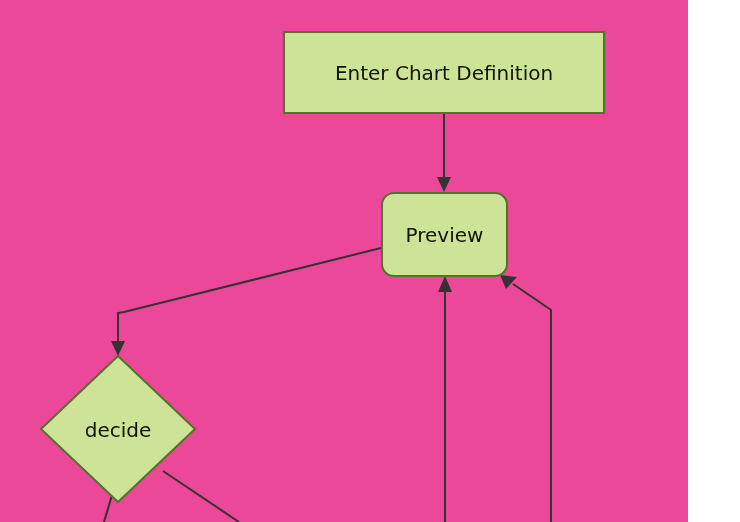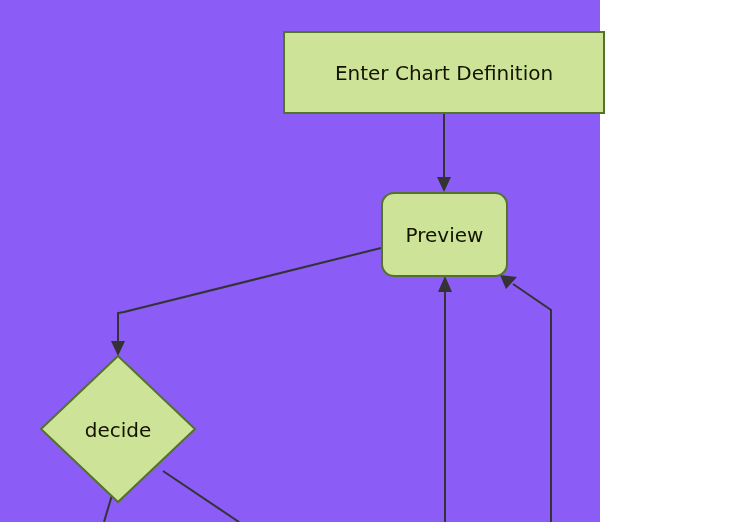--- a/index.html
+++ b/index.html
@@ -8,23 +8,23 @@
     background: #ffffff;
   }
   body {
     width: 740px;
     height: 522px;
     overflow: hidden;
     font-family: "DejaVu Sans", "Liberation Sans", sans-serif;
   }
   #diagram-root {
     position: relative;
-    width: 600px;
+    width: 688px;
     height: 522px;
-    background: #8b5cf6;
+    background: #ec4899;
   }
   #flow-svg {
     position: absolute;
     top: 0;
     left: 0;
     width: 740px;
     height: 522px;
     display: block;
   }
   .node-shape {

